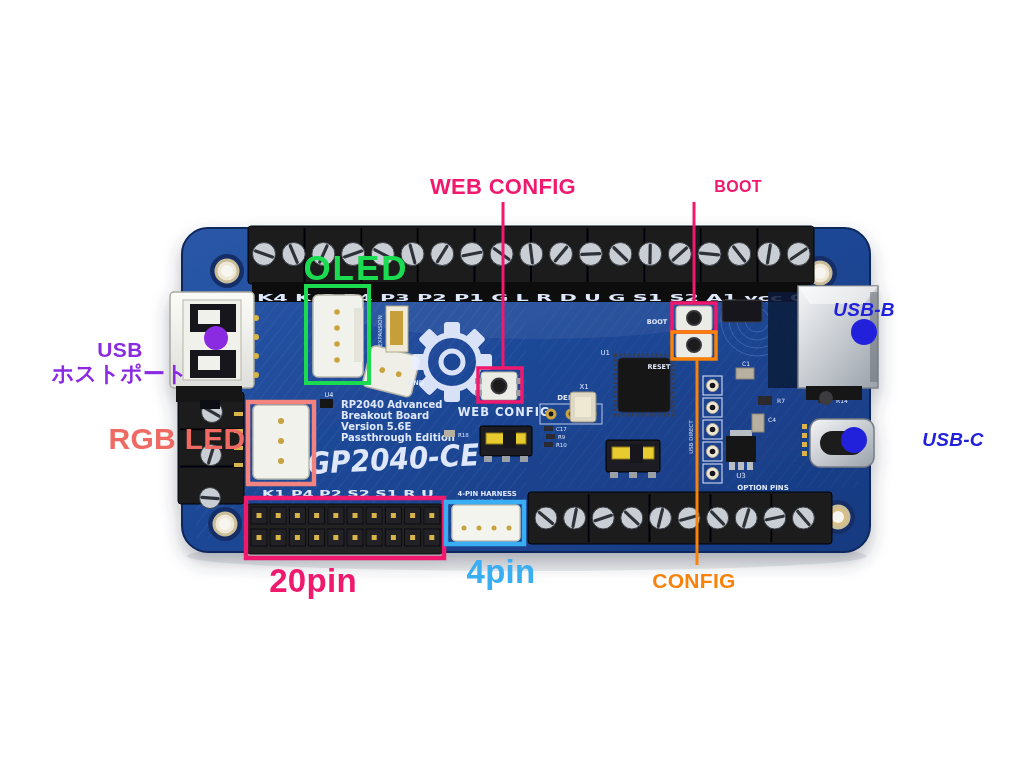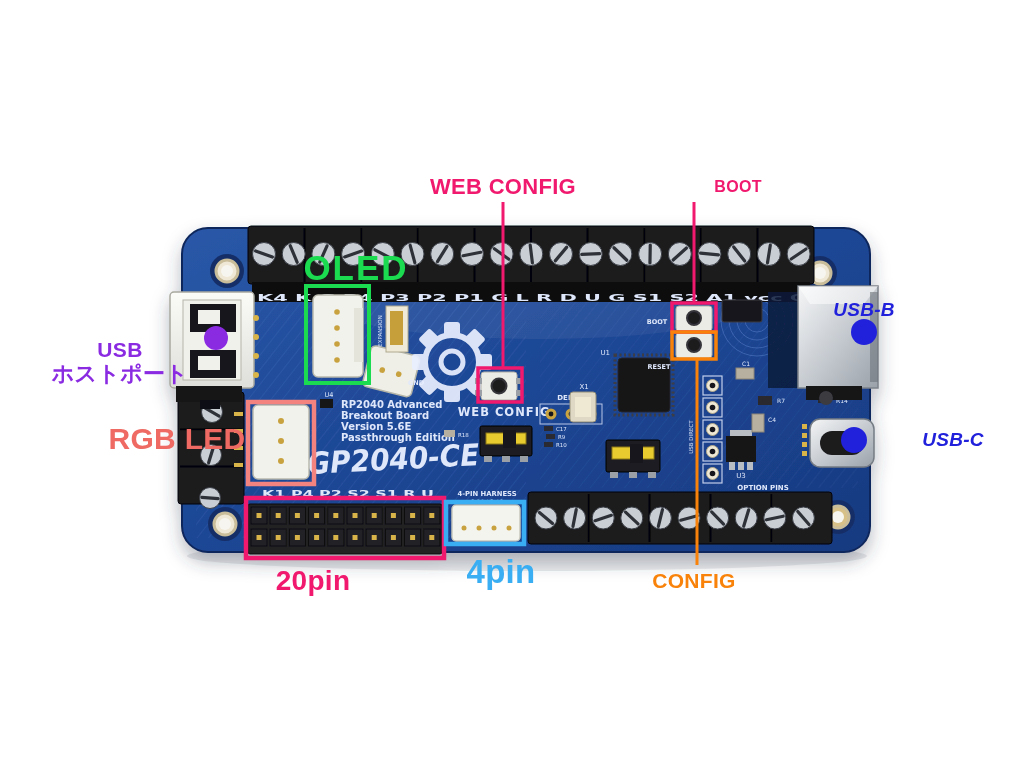--- a/index.html
+++ b/index.html
@@ -21,21 +21,21 @@
   .c-purple{color:var(--c-purple);margin-top:23px;}
   .c-blue{color:var(--c-blue);font-style:italic;}
   .c-cyan{color:var(--c-cyan);}
   .c-salmon{color:var(--c-salmon);}
   #lab-webconfig{left:503px;top:187px;font-size:22px;}
   #lab-boot{left:694px;top:187px;font-size:16px;margin-left:44px;}
   #lab-oled{left:356px;top:268px;font-size:35px;letter-spacing:2px;}
   #lab-usbhost{left:120px;top:339px;font-size:21px;line-height:1.08;text-align:center;}
   #lab-usbhost .jp{display:block;font-size:22px;}
   #lab-rgbled{left:177px;top:439px;font-size:30px;}
-  #lab-20pin{left:313px;top:581px;font-size:28px;}
+  #lab-20pin{left:313px;top:581px;font-size:33px;}
   #lab-4pin{left:489px;top:572px;font-size:33px;margin-left:12px;}
   #lab-reset{left:694px;top:581px;font-size:21px;}
   #lab-usbb{left:864px;top:310px;font-size:19px;}
   #lab-usbc{left:908px;top:440px;font-size:19px;margin-left:45px;}
   
   .box{fill:none;}
   .box-pink{stroke:var(--c-pink);}
   .box-orange{stroke:var(--c-orange);}
   .box-green{stroke:var(--c-green);}
   .box-cyan{stroke:var(--c-cyan);}

